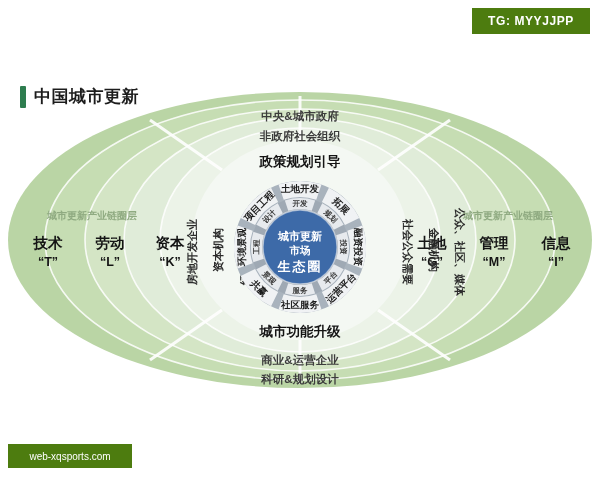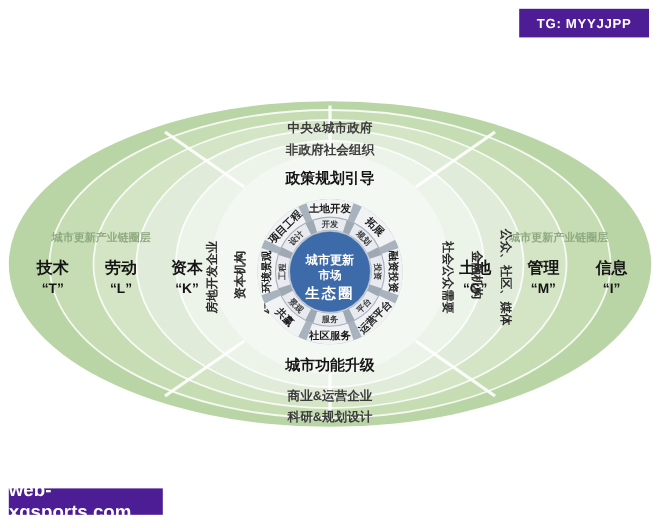--- a/index.html
+++ b/index.html
@@ -5,26 +5,26 @@
   html,body{margin:0;padding:0;}
   body{
     width:600px;height:480px;background:#ffffff;
     font-family:"Liberation Sans","DejaVu Sans",sans-serif;
     overflow:hidden;position:relative;
   }
   #stage{position:absolute;left:0;top:0;width:600px;height:480px;}
 
   
   .badge{
-    position:absolute;background:#4c1d95;color:#ffffff;
+    position:absolute;background:#4d7c0f;color:#ffffff;
     font-size:12px;font-weight:bold;letter-spacing:.6px;
     display:flex;align-items:center;justify-content:center;
   }
   #tg-badge{right:10px;top:8px;width:118px;height:26px;}
-  #wm-badge{left:8px;bottom:12px;width:140px;height:24px;font-weight:bold;font-size:17px;letter-spacing:0;}
+  #wm-badge{left:8px;bottom:12px;width:124px;height:24px;font-weight:normal;font-size:10px;letter-spacing:0;}
 
   
   #title-block{position:absolute;left:20px;top:86px;display:flex;gap:8px;}
   #title-bar{width:6px;background:#2e7d4f;border-radius:1px;}
   #title-text{display:flex;flex-direction:column;gap:2px;}
   .t-line{font-size:17px;font-weight:bold;color:#1c1c1c;line-height:1.28;letter-spacing:.5px;white-space:nowrap;}
 
   
   #diagram{position:absolute;left:0;top:0;width:600px;height:480px;}
   .lbl{font-family:"Liberation Sans","DejaVu Sans",sans-serif;}
@@ -170,19 +170,20 @@
         <text x="300" y="293.125" text-anchor="middle" font-size="7.5" font-weight="bold" fill="#3a3a3a" font-family="&quot;Liberation Sans&quot;,&quot;DejaVu Sans&quot;,sans-serif" transform="rotate(0 300 290.5)">服务</text>
         <text x="269.24085501838516" y="280.38414498161484" text-anchor="middle" font-size="7.5" font-weight="bold" fill="#3a3a3a" font-family="&quot;Liberation Sans&quot;,&quot;DejaVu Sans&quot;,sans-serif" transform="rotate(45 269.24085501838516 277.75914498161484)">景观</text>
         <text x="256.5" y="249.625" text-anchor="middle" font-size="7.5" font-weight="bold" fill="#3a3a3a" font-family="&quot;Liberation Sans&quot;,&quot;DejaVu Sans&quot;,sans-serif" transform="rotate(270 256.5 247)">工程</text>
         <text x="269.24085501838516" y="218.8658550183852" text-anchor="middle" font-size="7.5" font-weight="bold" fill="#3a3a3a" font-family="&quot;Liberation Sans&quot;,&quot;DejaVu Sans&quot;,sans-serif" transform="rotate(315 269.24085501838516 216.2408550183852)">设计</text>
       </g>
   </svg>
 
   <div id="title-block">
     <div id="title-bar"></div>
     <div id="title-text">
+      <div class="t-line">中国城市更新</div>
     </div>
   </div>
 
   <div class="badge" id="tg-badge">TG: MYYJJPP</div>
   <div class="badge" id="wm-badge">web-xqsports.com</div>
 
 </div>
 
 </body></html>

